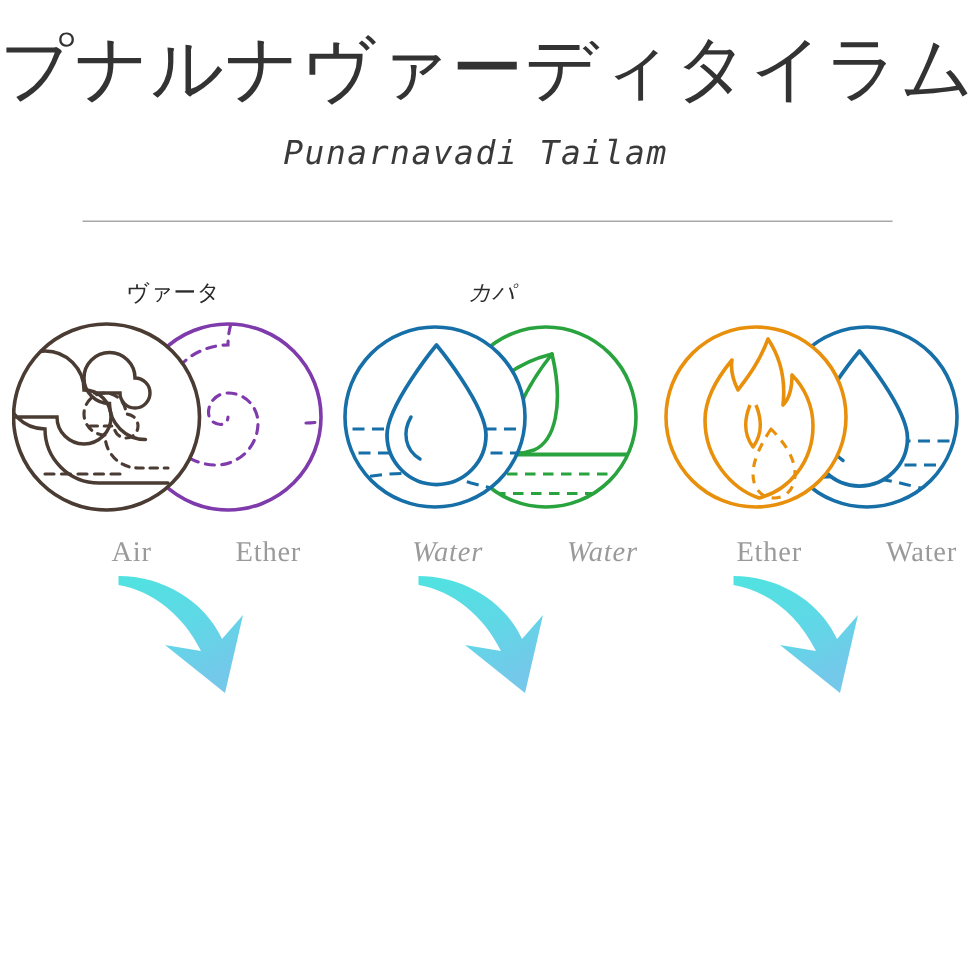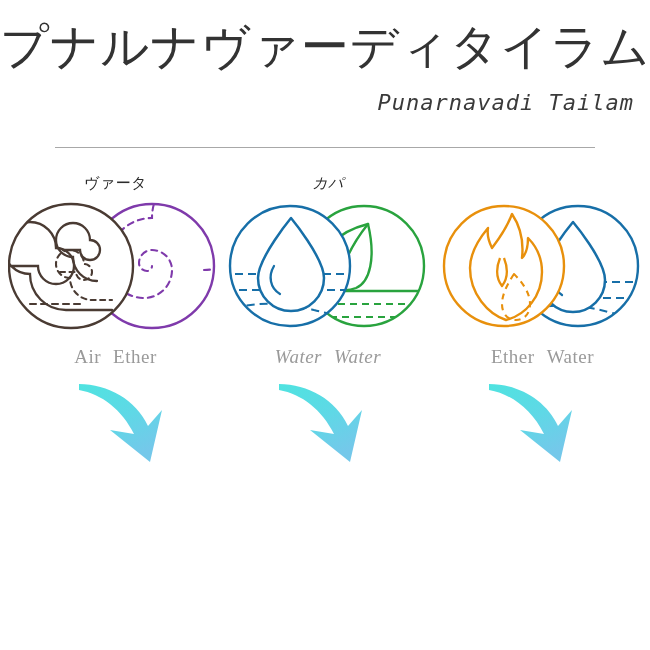--- a/index.html
+++ b/index.html
@@ -35,21 +35,21 @@
     color: #333333;
     font-weight: 400;
     line-height: 1.2;
     white-space: nowrap;
   }
   .title-en {
     position: absolute;
     left: 0;
     top: 90px;
     width: 634px;
-    text-align: right;
+    text-align: center;
     font-family: "DejaVu Sans Mono", monospace;
     font-size: 22px;
     letter-spacing: 1px;
     color: #3a3a3a;
     font-style: italic;
     white-space: nowrap;
   }
   .divider {
     position: absolute;
     left: 55px;
@@ -62,21 +62,21 @@
   
   .groups {
     position: absolute;
     left: 0;
     top: 170px;
     width: 650px;
     height: 200px;
   }
   .group {
     position: absolute;
-    top: 0;
+    top: 12px;
     height: 200px;
   }
   .group-g1 { left: 8px;   width: 215px; }
   .group-g2 { left: 228px; width: 200px; font-style: italic; }
   .group-g3 { left: 440px; width: 205px; }
 
   .group-label {
     position: absolute;
     top: 4px;
     left: 0;
@@ -100,21 +100,21 @@
     width: 100%;
     display: flex;
     justify-content: center;
     gap: 12px;
     font-family: "Liberation Serif", serif;
     font-size: 19px;
     color: #9a9a9a;
     letter-spacing: 0.5px;
     white-space: nowrap;
   }
-  .elem-names span { display: inline-block; }
+  .elem-names span { display: inline-block; margin-left: 44px; }
 
   
   .arrows {
     position: absolute;
     left: 0;
     top: 378px;
     width: 650px;
     height: 86px;
   }
   .arrow {

